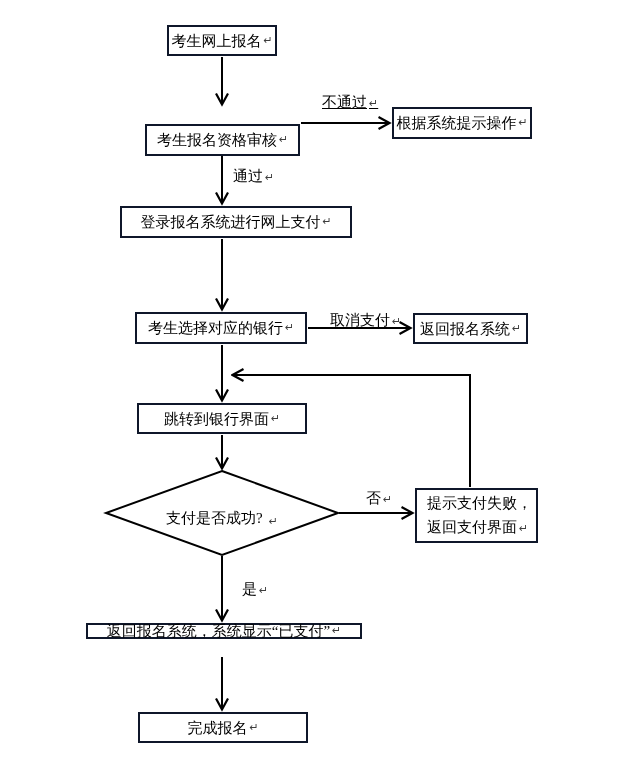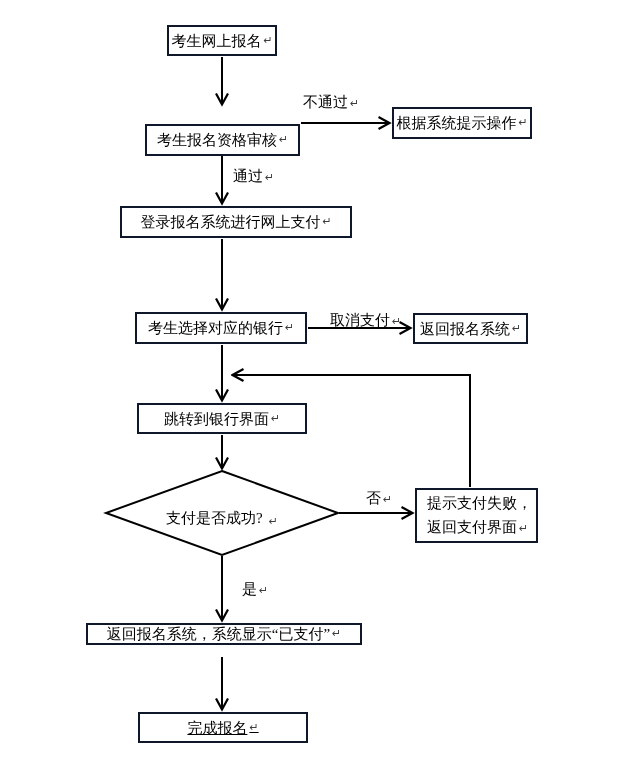--- a/index.html
+++ b/index.html
@@ -124,31 +124,31 @@
 
   <div class="node multiline" style="left:415px; top:488px; width:123px; height:55px;">
     <div>
       <span>提示支付失败，</span>
     </div>
     <div>
       <span>返回支付界面</span><span class="ret">↵</span>
     </div>
   </div>
 
-  <div class="node" style="left:86px; top:623px; width:276px; height:22px;">
+  <div class="node" style="left:86px; top:623px; width:276px; height:16px;">
     <span>返回报名系统，系统显示“已支付”</span>
       <span class="ret">↵</span>
   </div>
 
-  <div class="node" style="left:138px; top:712px; width:170px; height:31px;text-decoration:underline;">
+  <div class="node" style="left:138px; top:712px; width:170px; height:31px;">
     <span>完成报名</span>
       <span class="ret">↵</span>
   </div>
 
-  <div class="elabel" style="left:303px; top:93px;">
+  <div class="elabel" style="left:322px; top:93px;text-decoration:underline;">
     <span>不通过</span><span class="ret">↵</span>
   </div>
 
   <div class="elabel" style="left:233px; top:167px;">
     <span>通过</span><span class="ret">↵</span>
   </div>
 
   <div class="elabel" style="left:330px; top:311px;">
     <span>取消支付</span><span class="ret">↵</span>
   </div>

